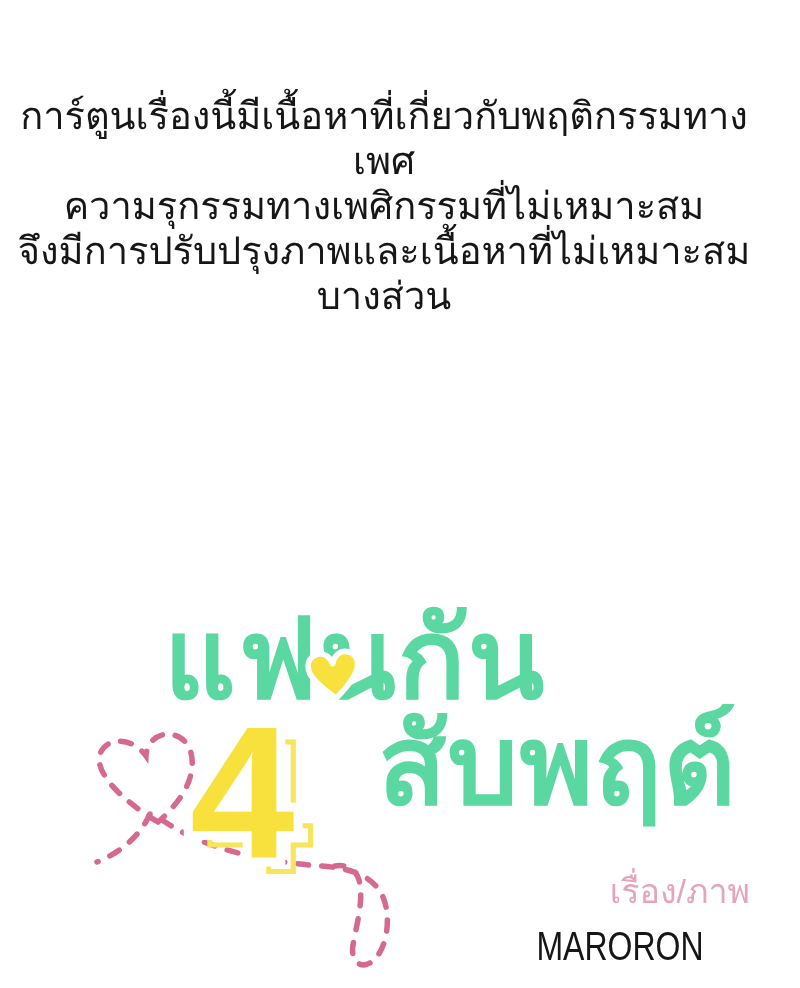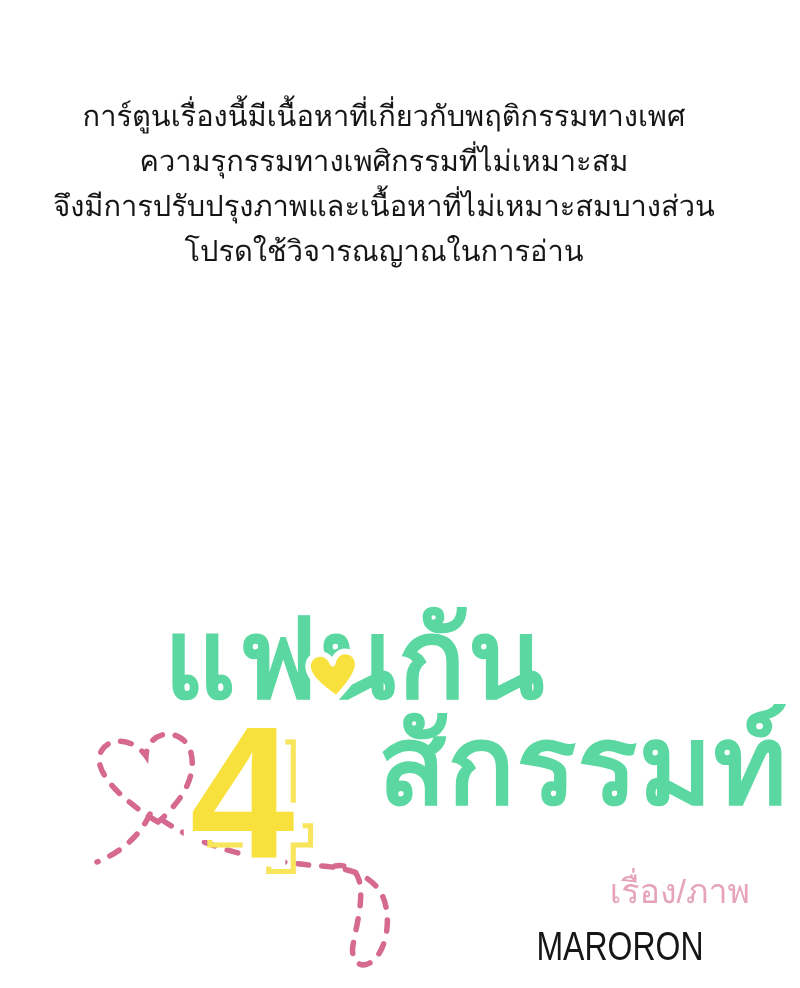--- a/index.html
+++ b/index.html
@@ -13,21 +13,21 @@
   }
 
   
   .warning {
     position: absolute;
     top: 94px;
     left: 0;
     width: 768px;
     text-align: center;
     color: var(--ink, #161616);
-    font-size: 29px;
+    font-size: 38px;
     line-height: 45px;
     z-index: 2;
   }
 
   
   .doodle {
     position: absolute;
     left: 0; top: 0;
     width: 800px; height: 988px;
     z-index: 1;
@@ -134,21 +134,20 @@
 </style>
 </head>
 <body>
 
 <div class="page">
 
   <div class="warning">
     <div class="warning-line">การ์ตูนเรื่องนี้มีเนื้อหาที่เกี่ยวกับพฤติกรรมทางเพศ</div>
     <div class="warning-line">ความรุกรรมทางเพศิกรรมที่ไม่เหมาะสม</div>
     <div class="warning-line">จึงมีการปรับปรุงภาพและเนื้อหาที่ไม่เหมาะสมบางส่วน</div>
-    <div class="warning-line">โปรดใช้วิจารณญาณในการอ่าน</div>
   </div>
 
   <svg class="doodle" viewBox="0 0 800 988" aria-hidden="true">
     <path d="M 158 822 C 118 798, 90 768, 102 750 C 111 736, 134 739, 146 756 C 147 739, 163 729, 179 737 C 196 746, 197 774, 180 798 C 172 809, 165 816, 158 822"></path>
     <path d="M 150 814 C 140 836, 120 853, 97 862"></path>
     <path d="M 162 820 C 205 849, 262 862, 322 866 C 350 868, 374 876, 383 897 C 391 916, 388 946, 374 960 C 362 971, 350 962, 353 945 C 357 923, 364 899, 359 880 C 356 869, 346 864, 335 866"></path>
   </svg>
 
   <div class="title">
     <div class="title-line1">แฟนกัน</div>
@@ -156,21 +155,21 @@
     <svg class="title-heart" viewBox="0 0 100 100" aria-hidden="true">
       <path d="M50 86 C24 64, 8 46, 10 30 C12 14, 30 8, 41 16 C46 20, 49 25, 50 30 C51 25, 54 20, 59 16 C70 8, 88 14, 90 30 C92 46, 76 64, 50 86 Z"></path>
     </svg>
 
     <div class="digit-wrap">
       <span class="digit shadow">4</span>
       <span class="digit halo">4</span>
       <span class="digit main">4</span>
     </div>
 
-    <div class="title-line2">สักรรมท์</div>
+    <div class="title-line2">สับพฤต์</div>
   </div>
 
   <div class="credits">
     <div class="credit-role">เรื่อง/ภาพ</div>
     <div class="credit-author">MARORON</div>
   </div>
 
 </div>
 
 </body></html>

